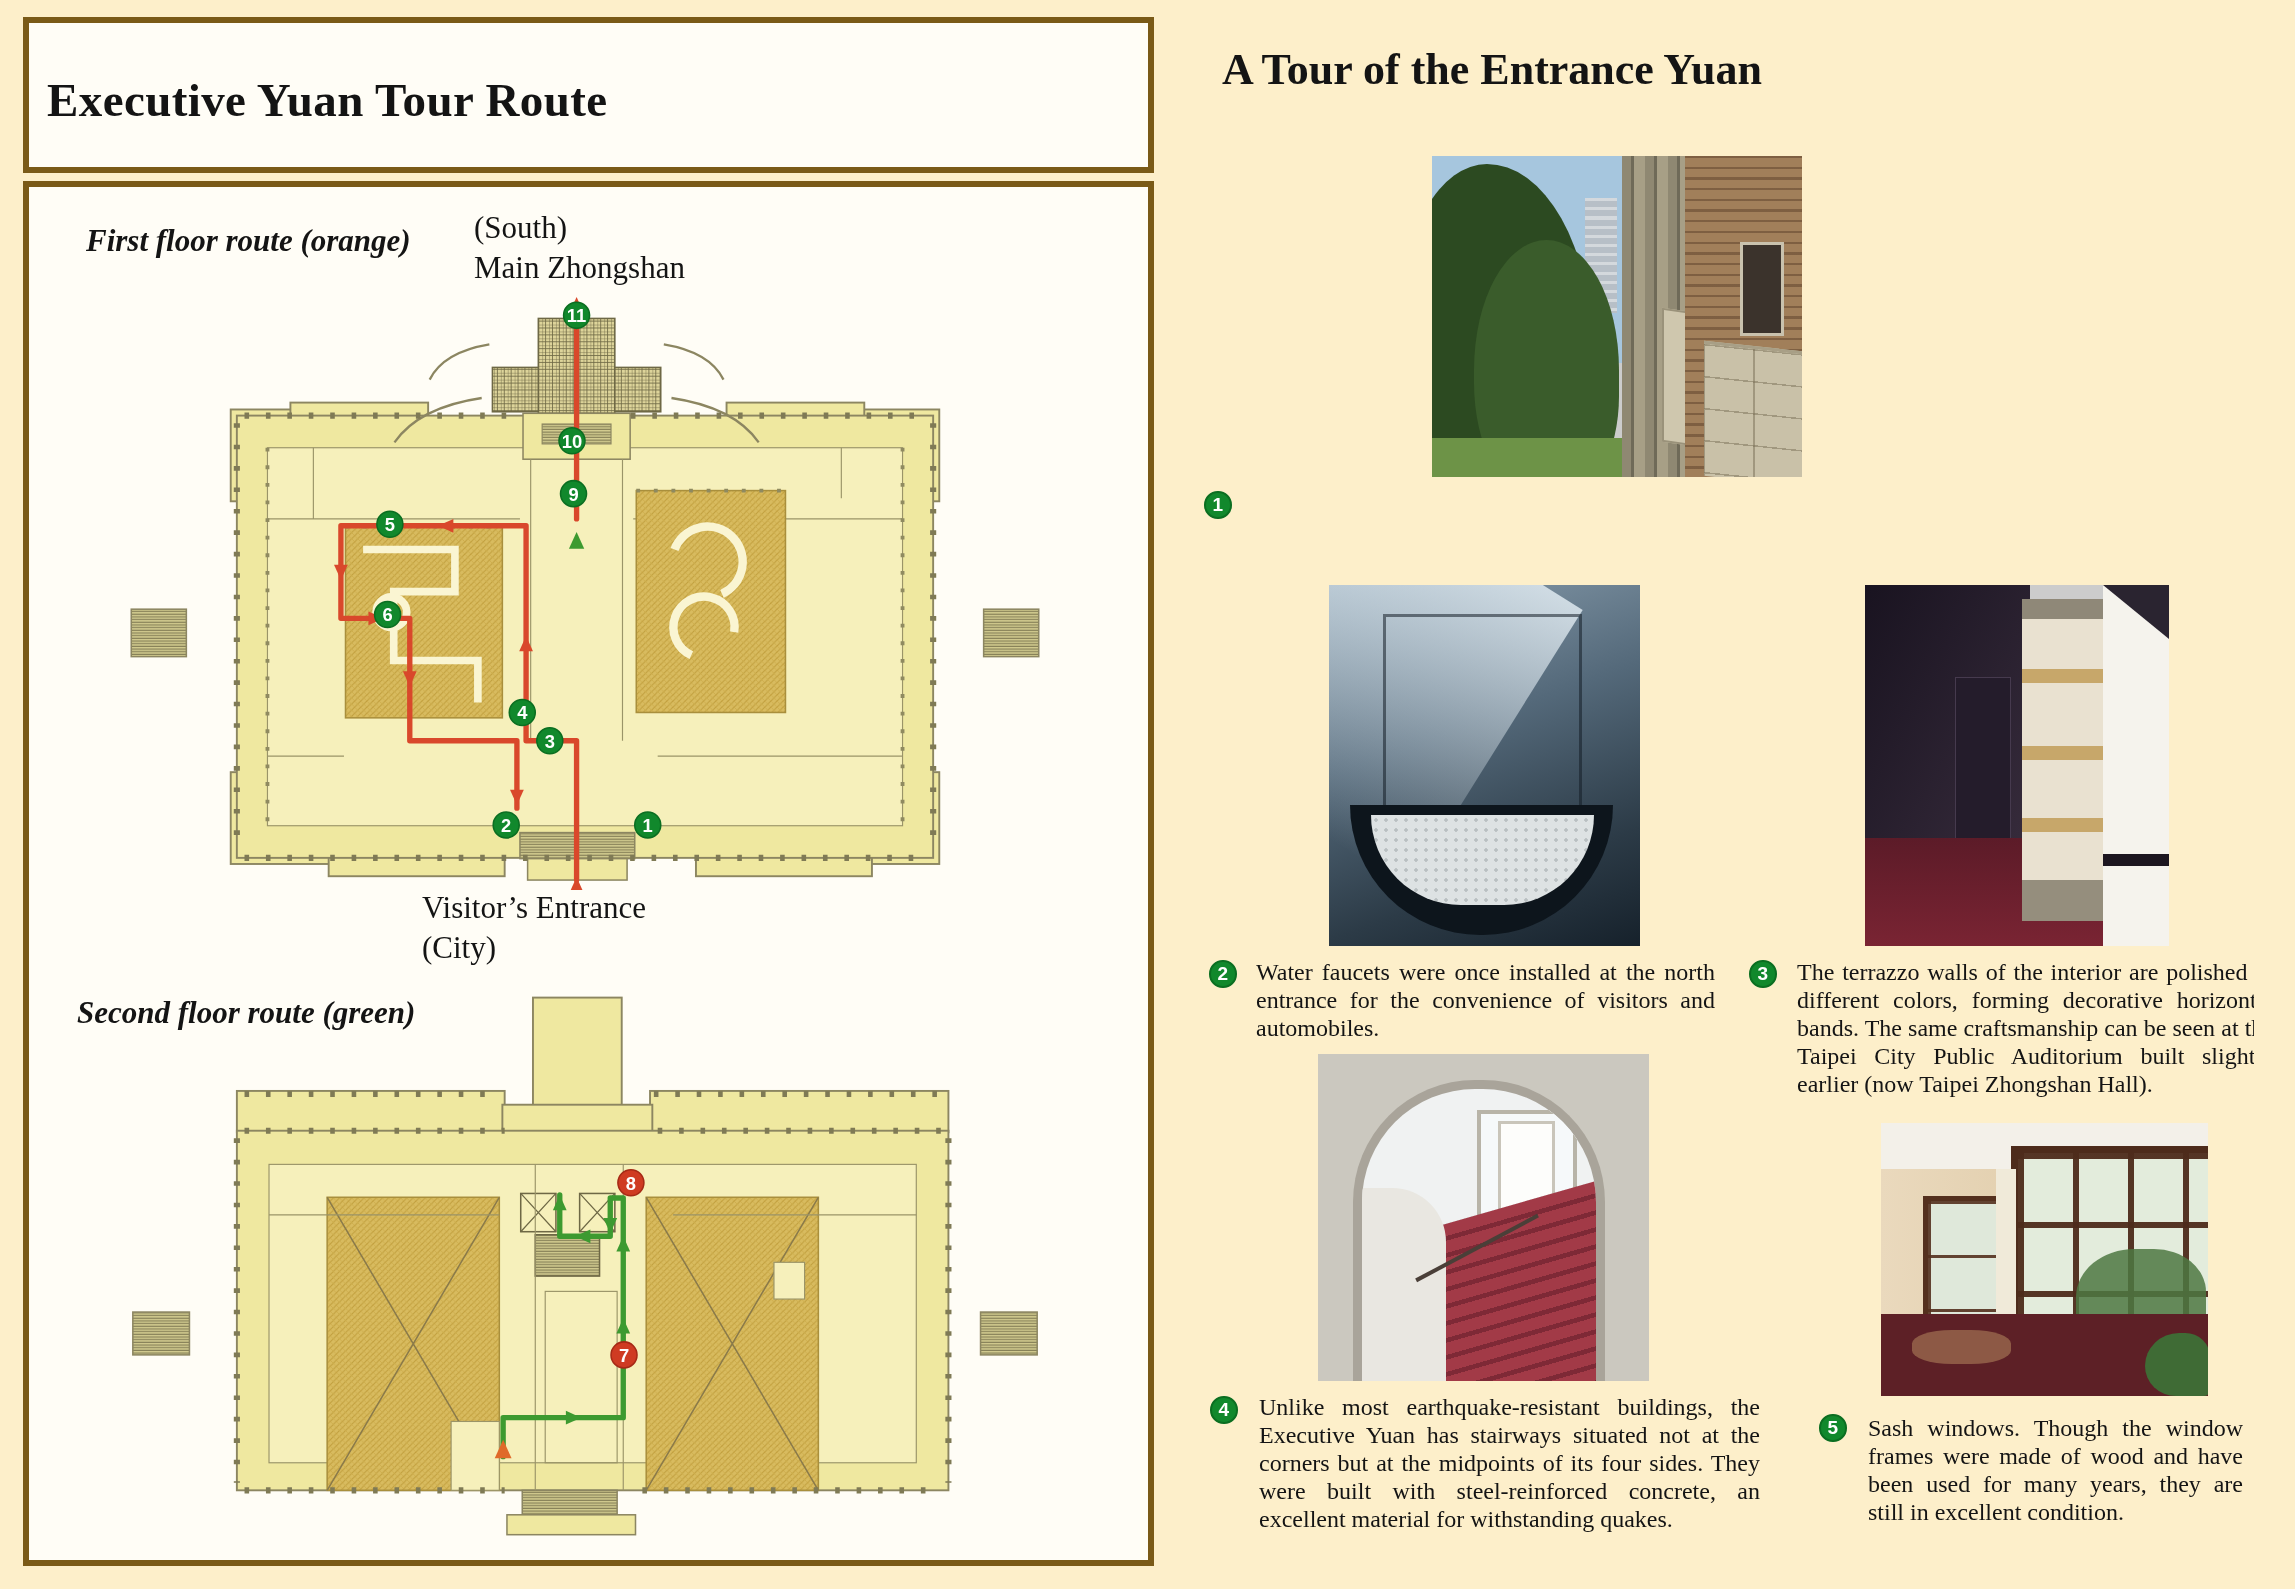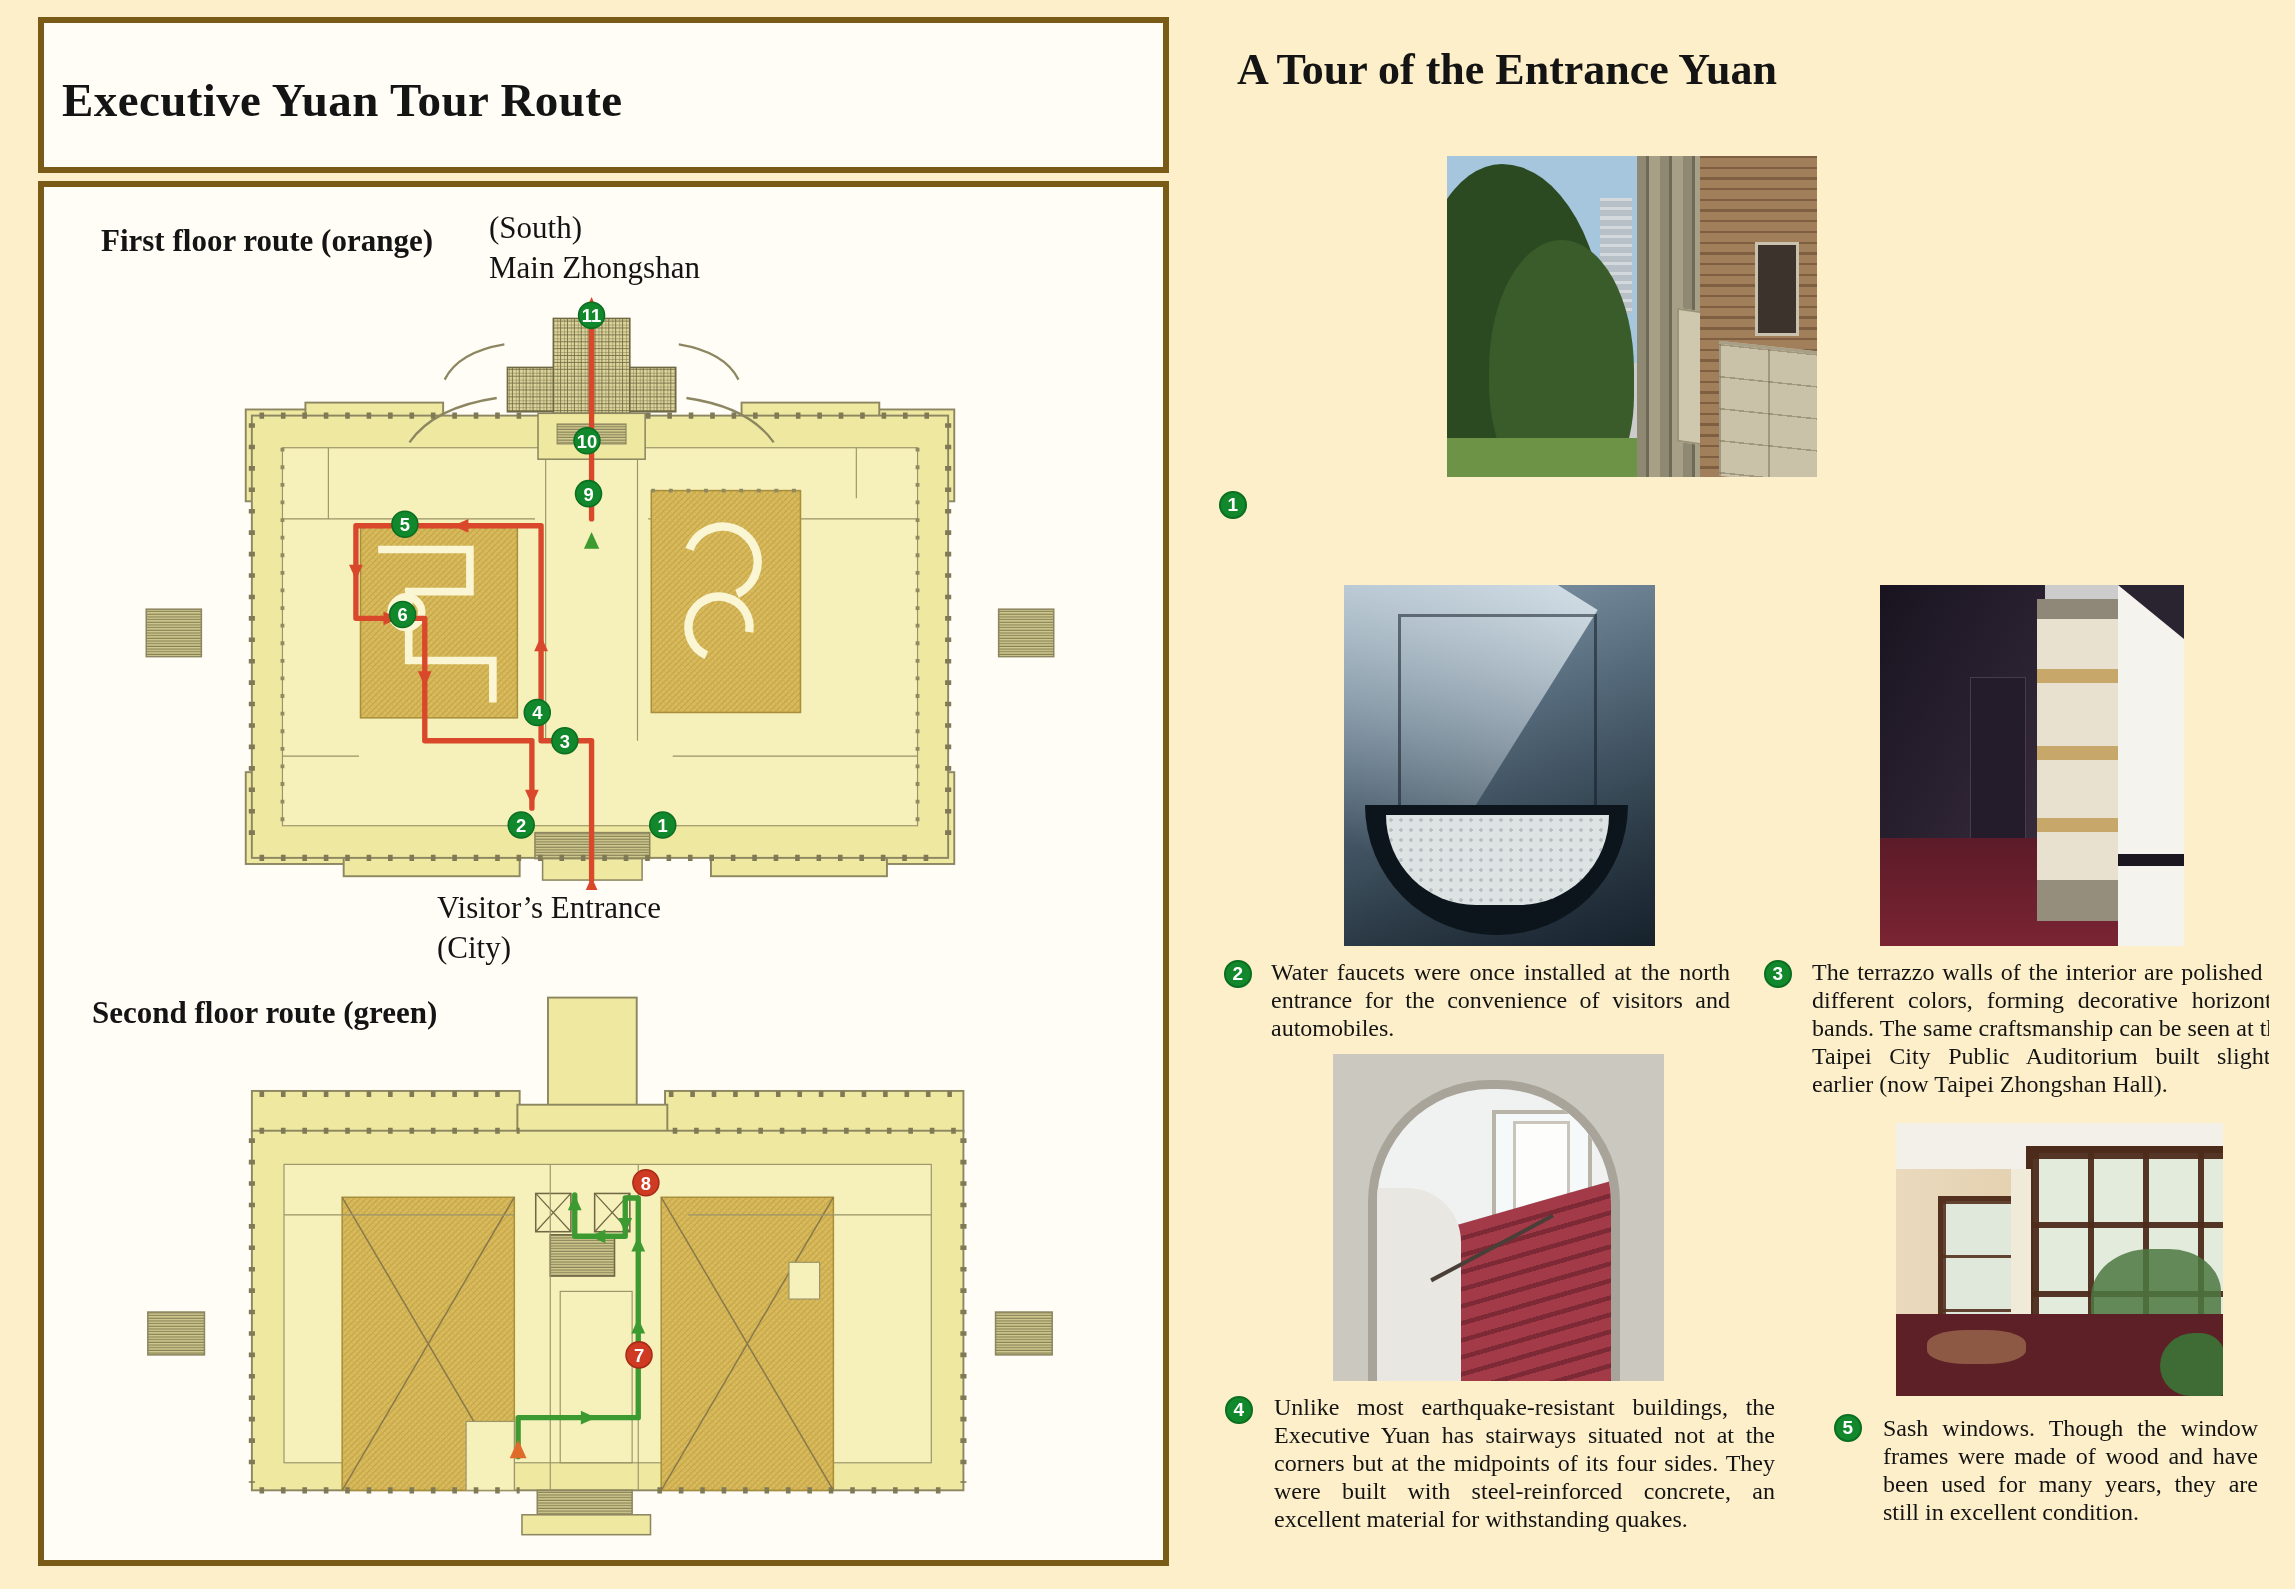--- a/index.html
+++ b/index.html
@@ -1,21 +1,21 @@
 <!DOCTYPE html>
 <html style="font-size:12.2px"><head>
 <meta charset="utf-8">
 <style>
   html,body{margin:0;padding:0;}
   body{background:#fdefca;font-family:"Liberation Serif",serif;}
-  #canvas{position:relative;width:2254px;height:1589px;background:#fdefca;overflow:hidden;color:#141414;margin-left:15px;}
+  #canvas{position:relative;width:2254px;height:1589px;background:#fdefca;overflow:hidden;color:#141414;}
   .panel-box{position:absolute;background:#fffdf6;border:6.9px solid #7a5a17;}
   .lp-title{position:absolute;font-weight:bold;font-size:47px;letter-spacing:0.4px;}
   .rp-title{position:absolute;font-weight:bold;font-size:44px;}
-  .plan-label{position:absolute;font-weight:bold;font-size:31px;}
+  .plan-label{position:absolute;font-weight:bold;font-size:31px;font-style:italic;}
   .entrance-label{position:absolute;font-size:31px;line-height:40px;}
   .item-text{position:absolute;font-size:24px;line-height:28px;text-align:justify;}
   .item-marker{position:absolute;width:27.5px;height:27.5px;border-radius:50%;
     background:#11882c;border:2.3px solid #0b6e21;box-sizing:border-box;
     color:#fff;font-family:"Liberation Sans",sans-serif;font-weight:bold;font-size:19px;
     display:flex;align-items:center;justify-content:center;}
   .ph{position:absolute;overflow:hidden;background:#ccc;}
   .pd{position:absolute;}
   svg text.mnum{fill:#fff;font-family:"Liberation Sans",sans-serif;font-weight:bold;font-size:24px;text-anchor:middle;}
 </style>

